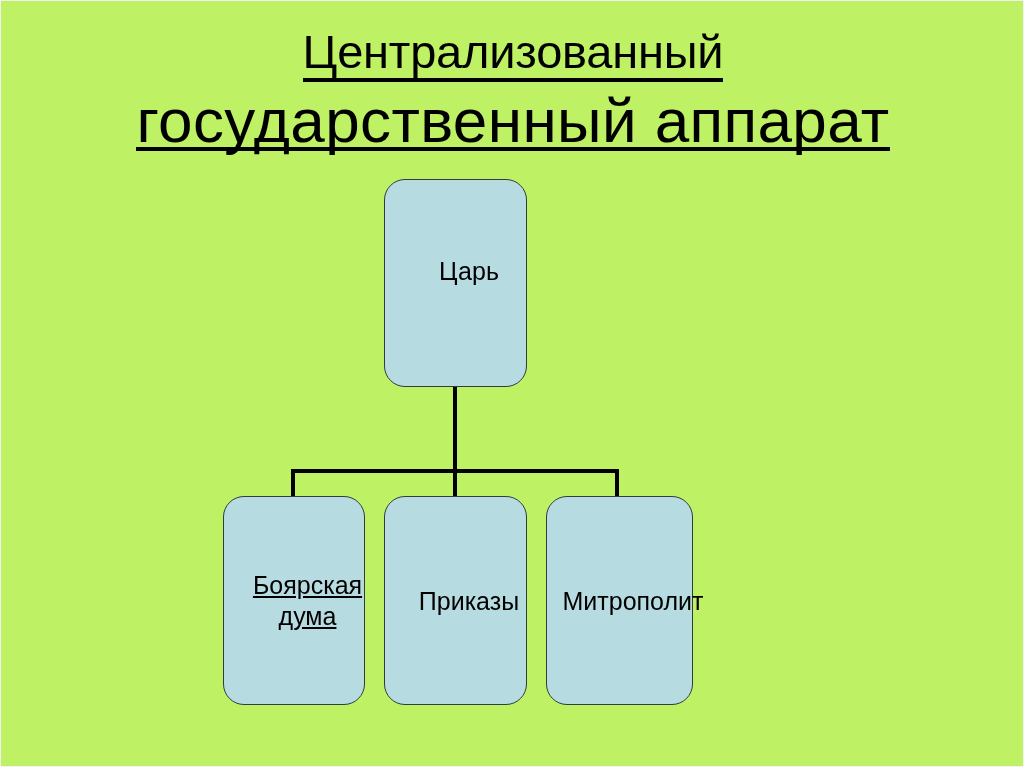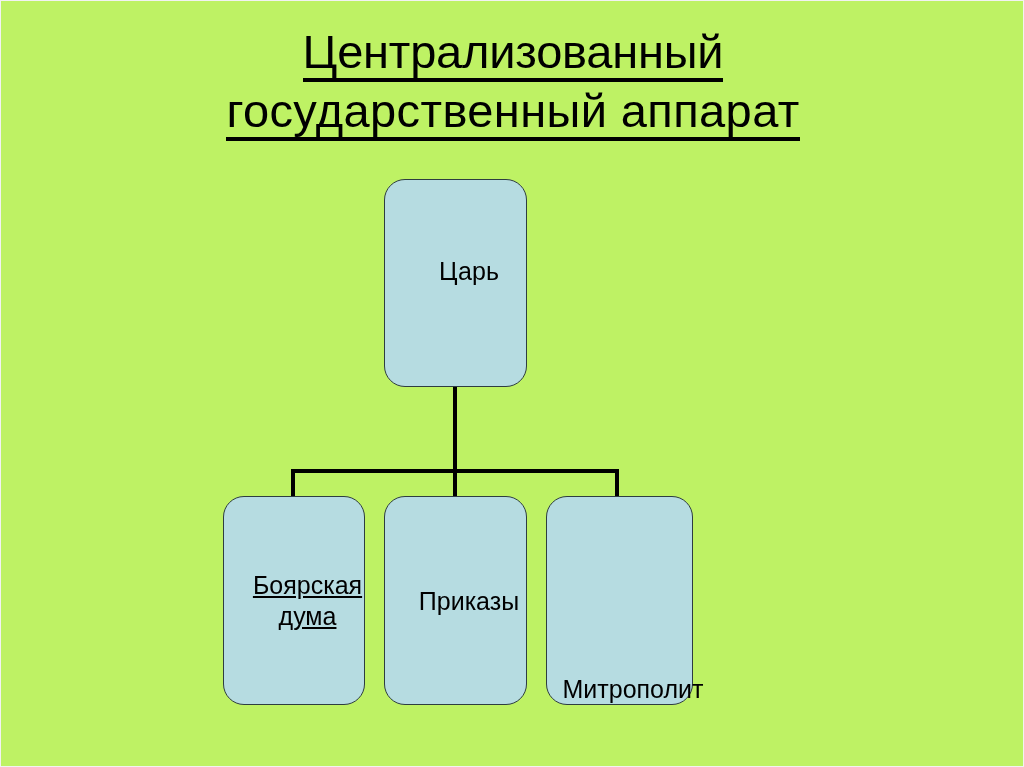--- a/index.html
+++ b/index.html
@@ -45,22 +45,23 @@
   .title-line::after {
     content: "";
     position: absolute;
     left: 0;
     right: 0;
     bottom: 0px;
     height: 4px;
     background: #000000;
   }
   .title-line.line2 {
-    font-size: 47px;
+    font-size: 62px;
     letter-spacing: 0.4px;
+    margin-top: 10px;
   }
 
   
   .node {
     position: absolute;
     box-sizing: border-box;
     background: #b6dce1;
     border: 1.6px solid #2e3d40;
     border-radius: 21px;
     display: flex;
@@ -100,21 +101,20 @@
     left: 383px;
     top: 495px;
     width: 143px;
     height: 209px;
   }
   #node-mitropolit {
     left: 545px;
     top: 495px;
     width: 147px;
     height: 209px;
-    align-items: flex-end;
   }
 
   #node-boyar .node-label {
     font-size: 25px;
     line-height: 31px;
     white-space: normal;
     width: 160px;
     text-decoration: underline;
   }
   #node-prikazy .node-label {

